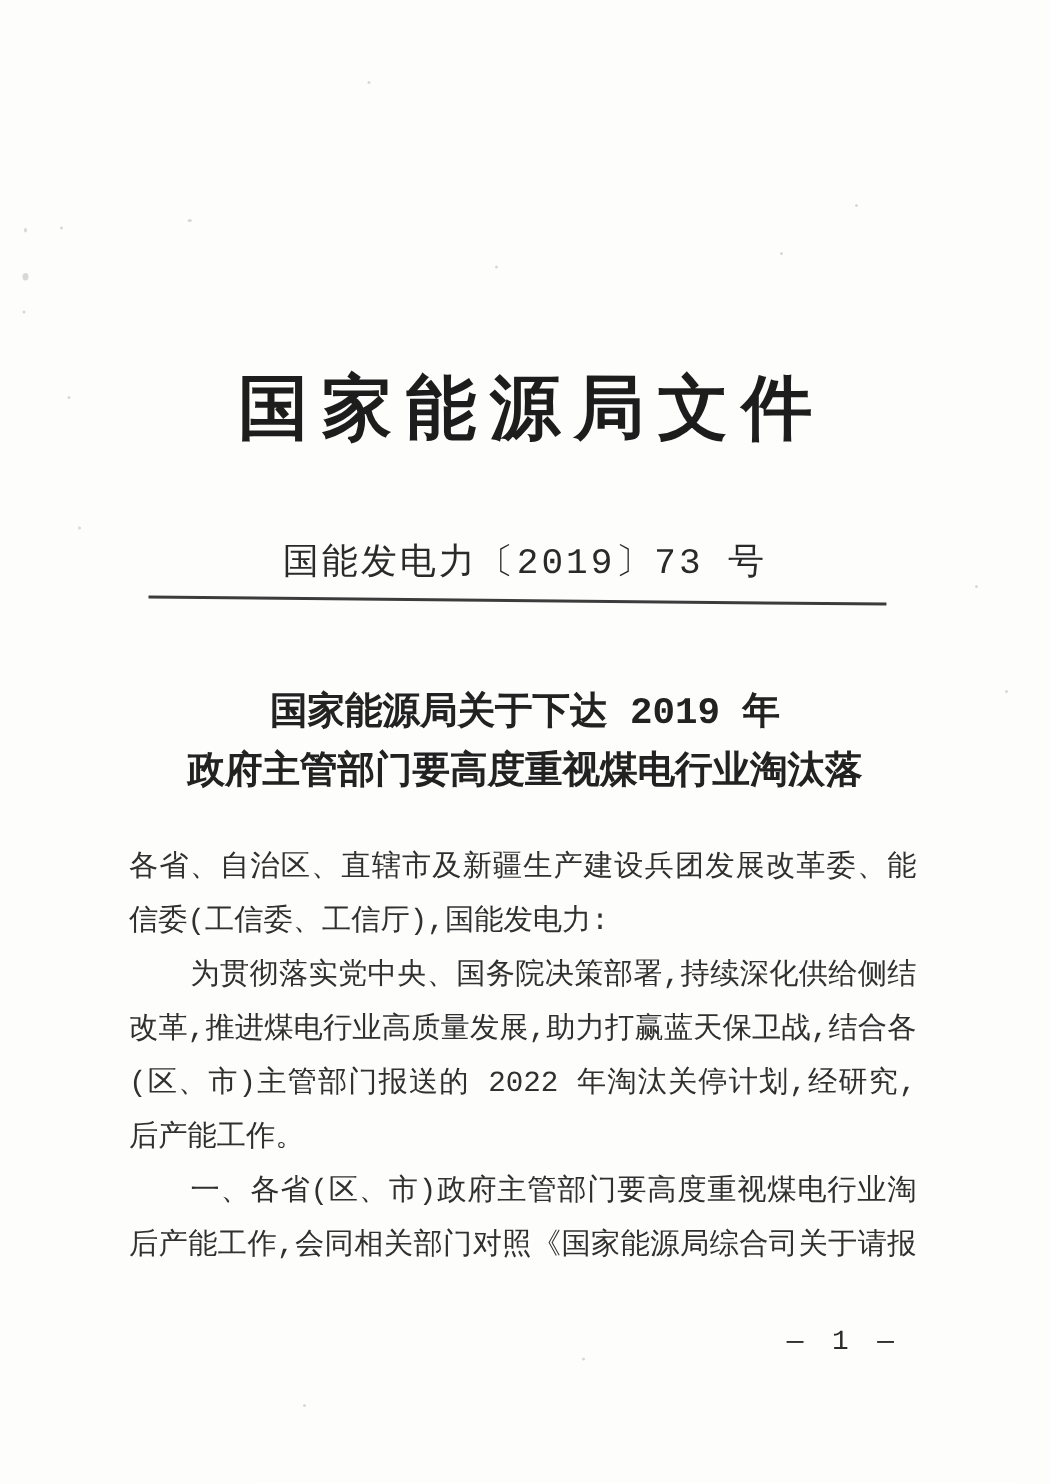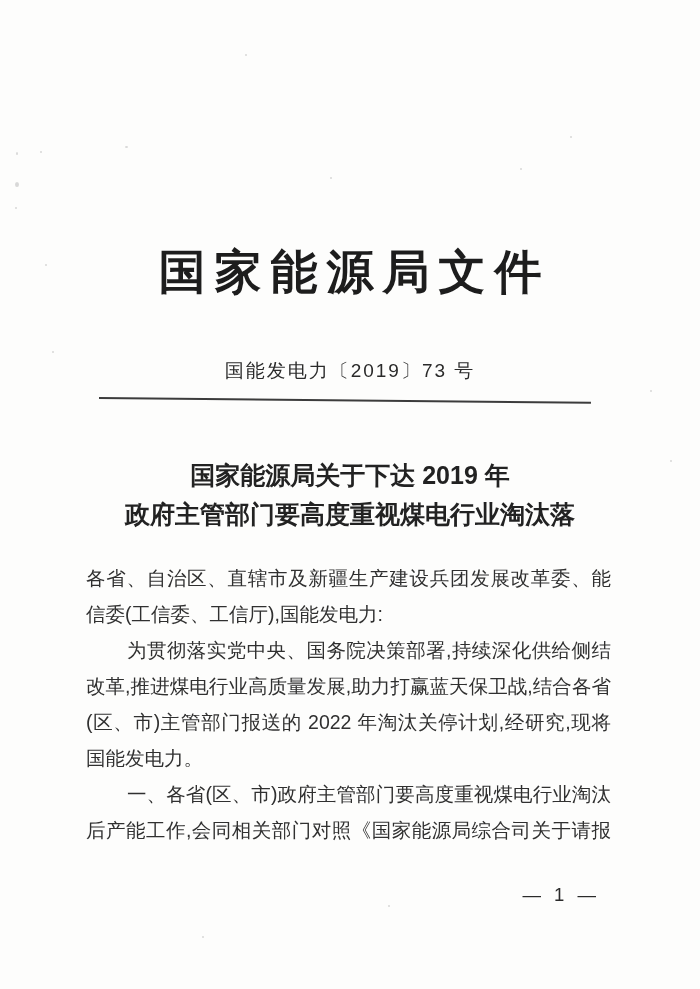--- a/index.html
+++ b/index.html
@@ -6,21 +6,21 @@
     margin: 0;
     padding: 0;
     background: #ffffff;
   }
   .page {
     position: relative;
     width: 700px;
     height: 989px;
     background: #fdfdfc;
     overflow: hidden;
-    font-family: Liberation Sans, sans-serif;
+    font-family: Liberation Mono, monospace;
     color: #2e2e2e;
   }
   
   .speck {
     position: absolute;
     border-radius: 50%;
     background: #7a7a7a;
     opacity: 0.28;
   }
   .agency-title {
@@ -36,21 +36,21 @@
     padding-left: 9px; 
     color: #1d1d1d;
     white-space: nowrap;
   }
   .doc-number {
     position: absolute;
     top: 358px;
     left: 0;
     width: 700px;
     text-align: center;
-    font-size: 19px;
+    font-size: 24px;
     letter-spacing: 2px;
     color: #2a2a2a;
     white-space: nowrap;
   }
   .header-rule {
     position: absolute;
     top: 397px;
     left: 99px;
     width: 492px;
     height: 2.2px;
@@ -135,20 +135,20 @@
     <span class="t-line">国家能源局关于下达 2019 年</span>
     <span class="t-line">政府主管部门要高度重视煤电行业淘汰落</span>
   </div>
 
   <div class="body-text">
     <div class="b-line just">各省、自治区、直辖市及新疆生产建设兵团发展改革委、能源局,经</div>
     <div class="b-line">信委(工信委、工信厅),国能发电力:</div>
     <div class="b-line just indent">为贯彻落实党中央、国务院决策部署,持续深化供给侧结构性</div>
     <div class="b-line just">改革,推进煤电行业高质量发展,助力打赢蓝天保卫战,结合各省</div>
     <div class="b-line just">(区、市)主管部门报送的 2022 年淘汰关停计划,经研究,现将</div>
-    <div class="b-line">国能发电力。</div>
+    <div class="b-line">后产能工作。</div>
     <div class="b-line just indent">一、各省(区、市)政府主管部门要高度重视煤电行业淘汰落</div>
     <div class="b-line just">后产能工作,会同相关部门对照《国家能源局综合司关于请报送</div>
   </div>
 
   <div class="page-number">— 1 —</div>
 
 </div>
 
 </body></html>

